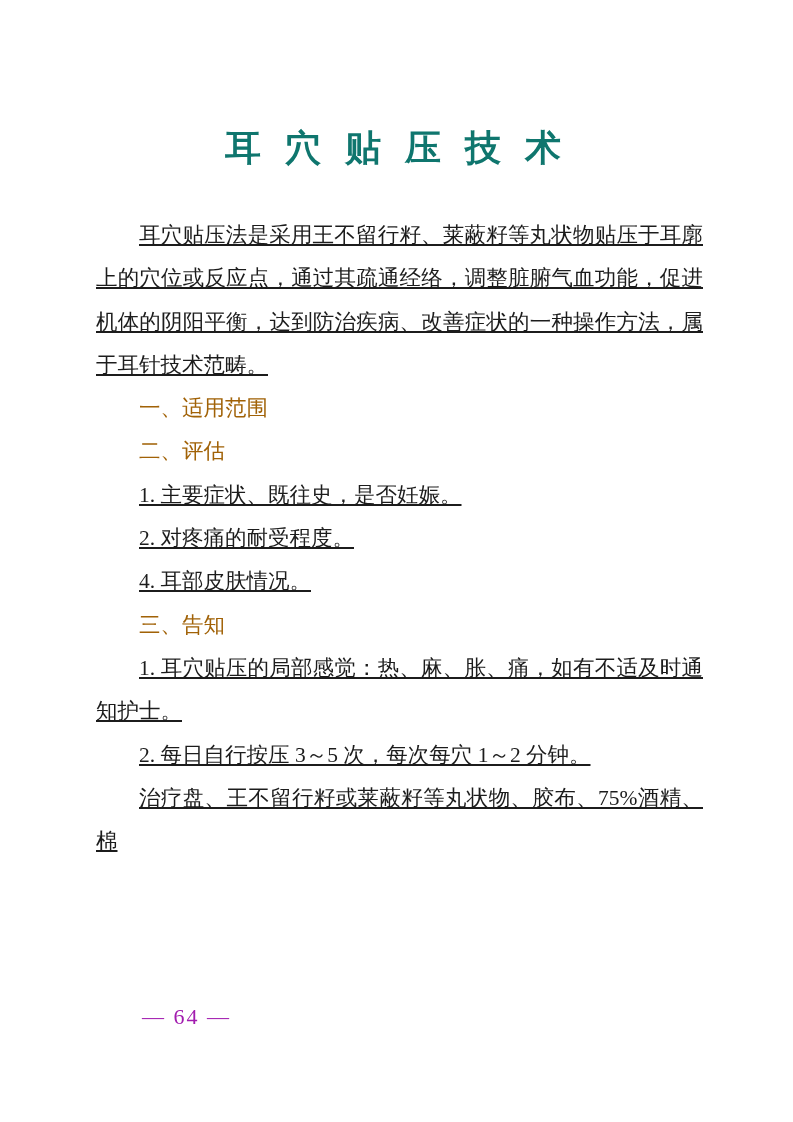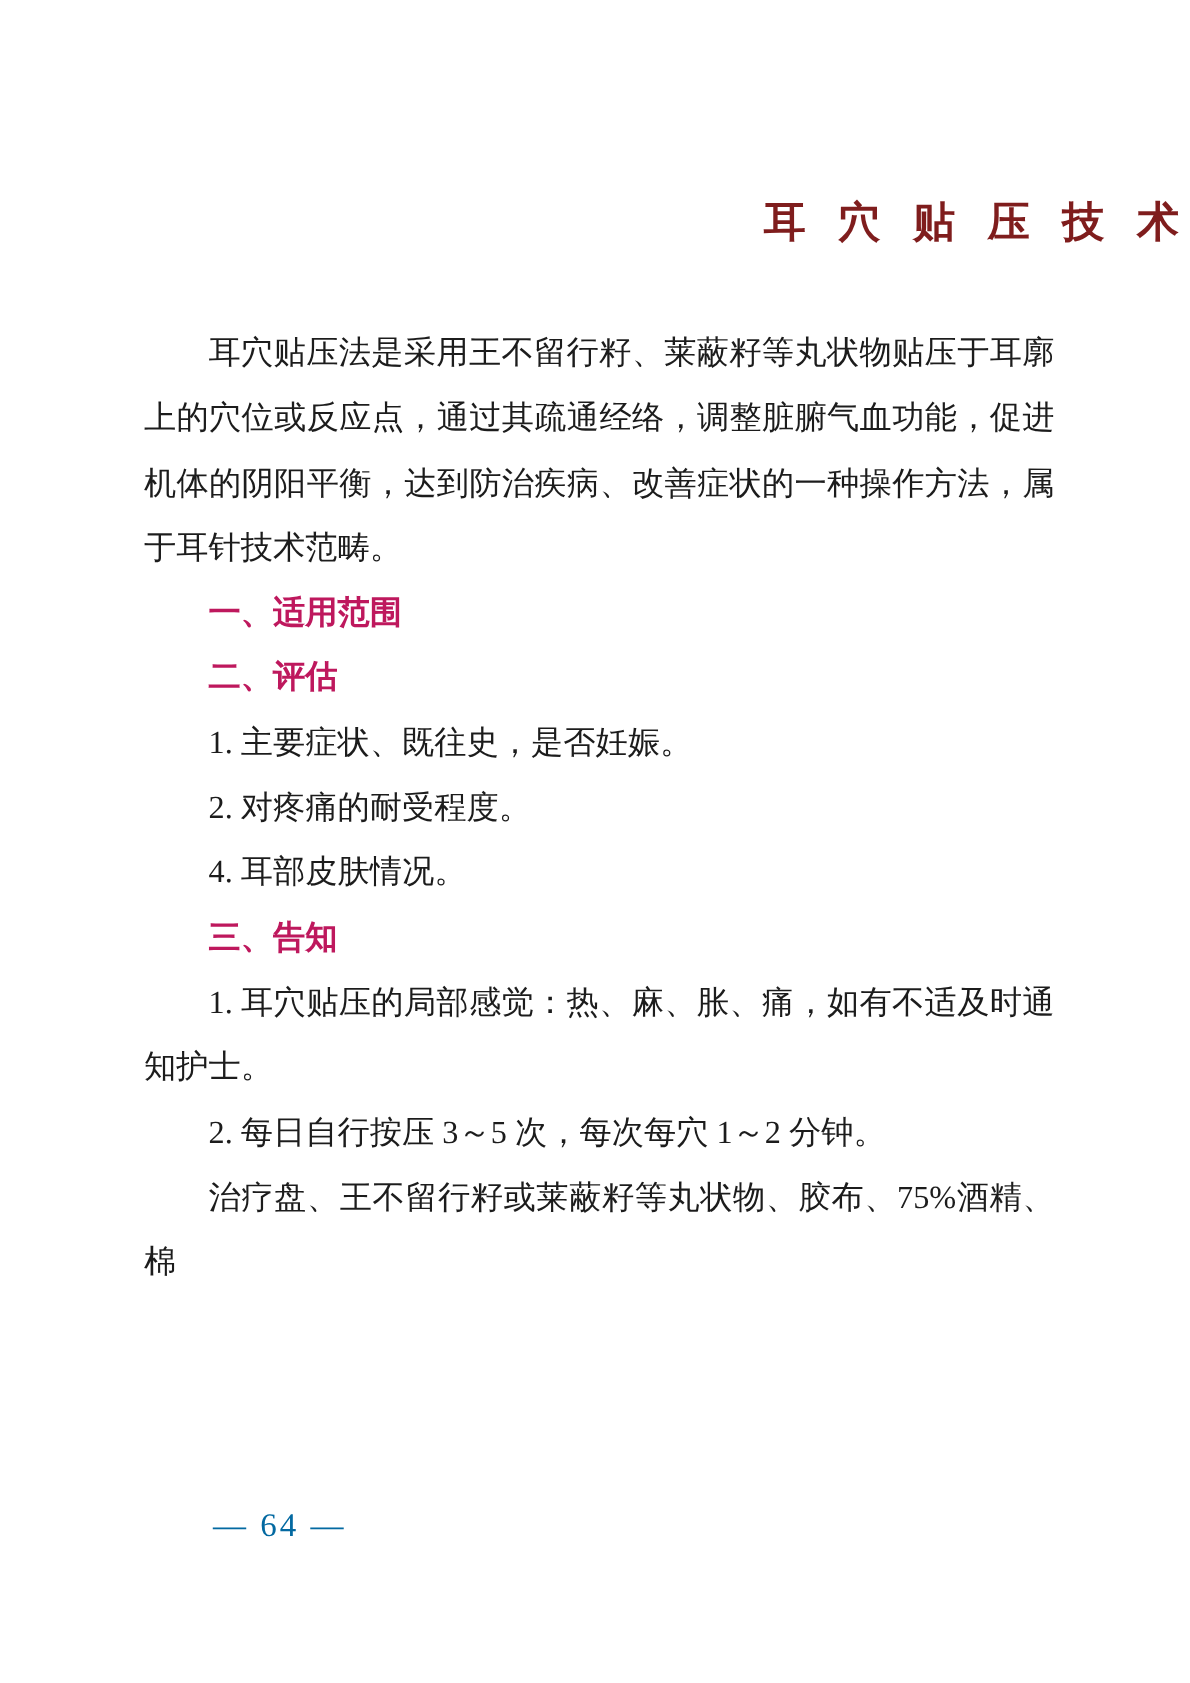--- a/index.html
+++ b/index.html
@@ -11,59 +11,60 @@
     position: relative;
     width: 793px;
     height: 1122px;
     background: #ffffff;
     color: #1c1c1c;
     overflow: hidden;
   }
   .doc-title {
     margin: 0;
     padding-top: 130px;
-    text-align: right;
+    text-align: center;
     font-family: "Liberation Sans", sans-serif;
     font-weight: bold;
-    font-size: 28px;
+    font-size: 36px;
     line-height: 36px;
     letter-spacing: 7px;
-    color: #7f1d1d;
+    color: #0f766e;
     white-space: pre;
   }
   .content {
     margin: 48px 90px 0 96px;
     font-family: "Liberation Serif", "DejaVu Serif", serif;
     font-size: 21.5px;
     line-height: 43.3px;
     text-align: justify;
     text-justify: inter-character;
   }
   .content p {
     margin: 0;
     text-indent: 2em;
+    text-decoration: underline;
   }
   .content h2 {
     margin: 0;
     text-indent: 2em;
     font-family: "Liberation Sans", sans-serif;
-    font-weight: bold;
+    font-weight: normal;
     font-size: 21.5px;
     line-height: 43.3px;
-    color: #be185d;
+    color: #a16207;
   }
   .footer {
     position: absolute;
     left: 112px;
     top: 978px;
     font-family: "Liberation Serif", "DejaVu Serif", serif;
     font-size: 22px;
     line-height: 26px;
     letter-spacing: 2px;
-    color: #0369a1;
+    color: #a21caf;
     white-space: pre;
   }
 </style>
 </head>
 <body>
 
 <div class="page">
 
   <h1 class="doc-title">耳 穴 贴 压 技 术</h1>
 

